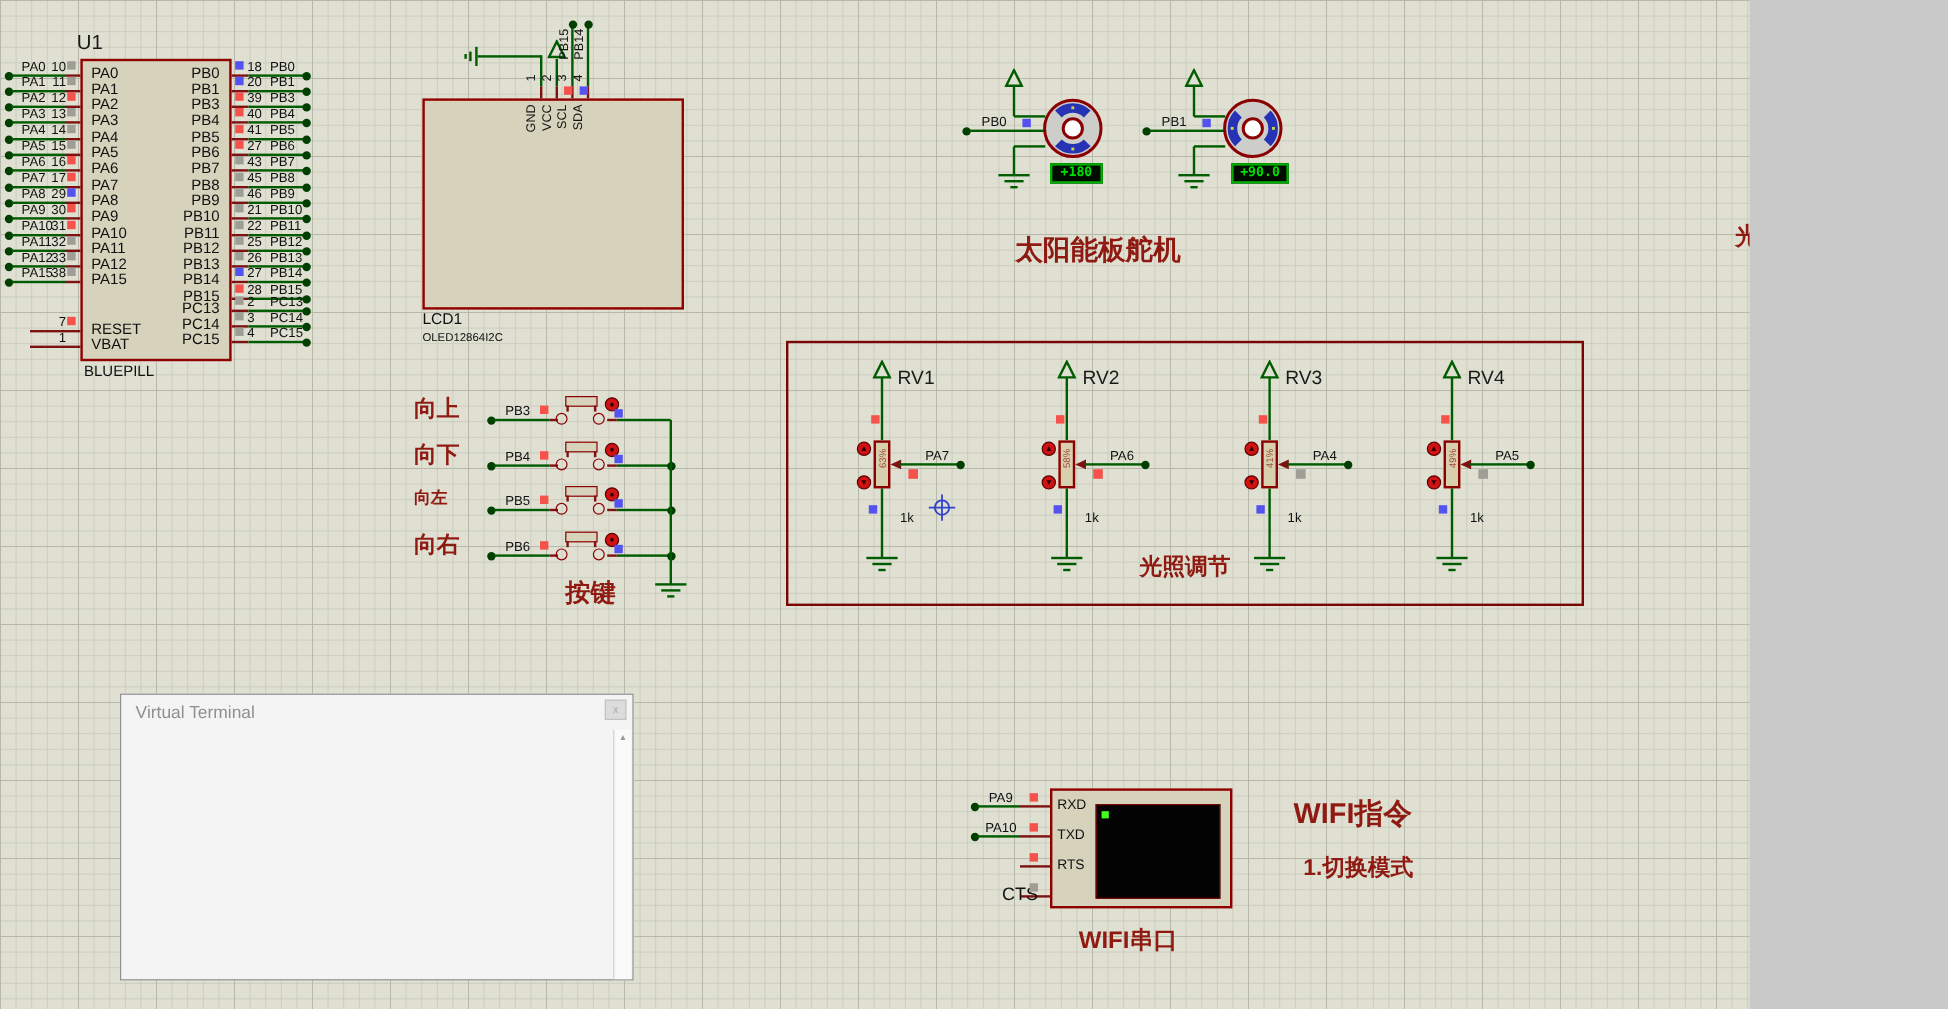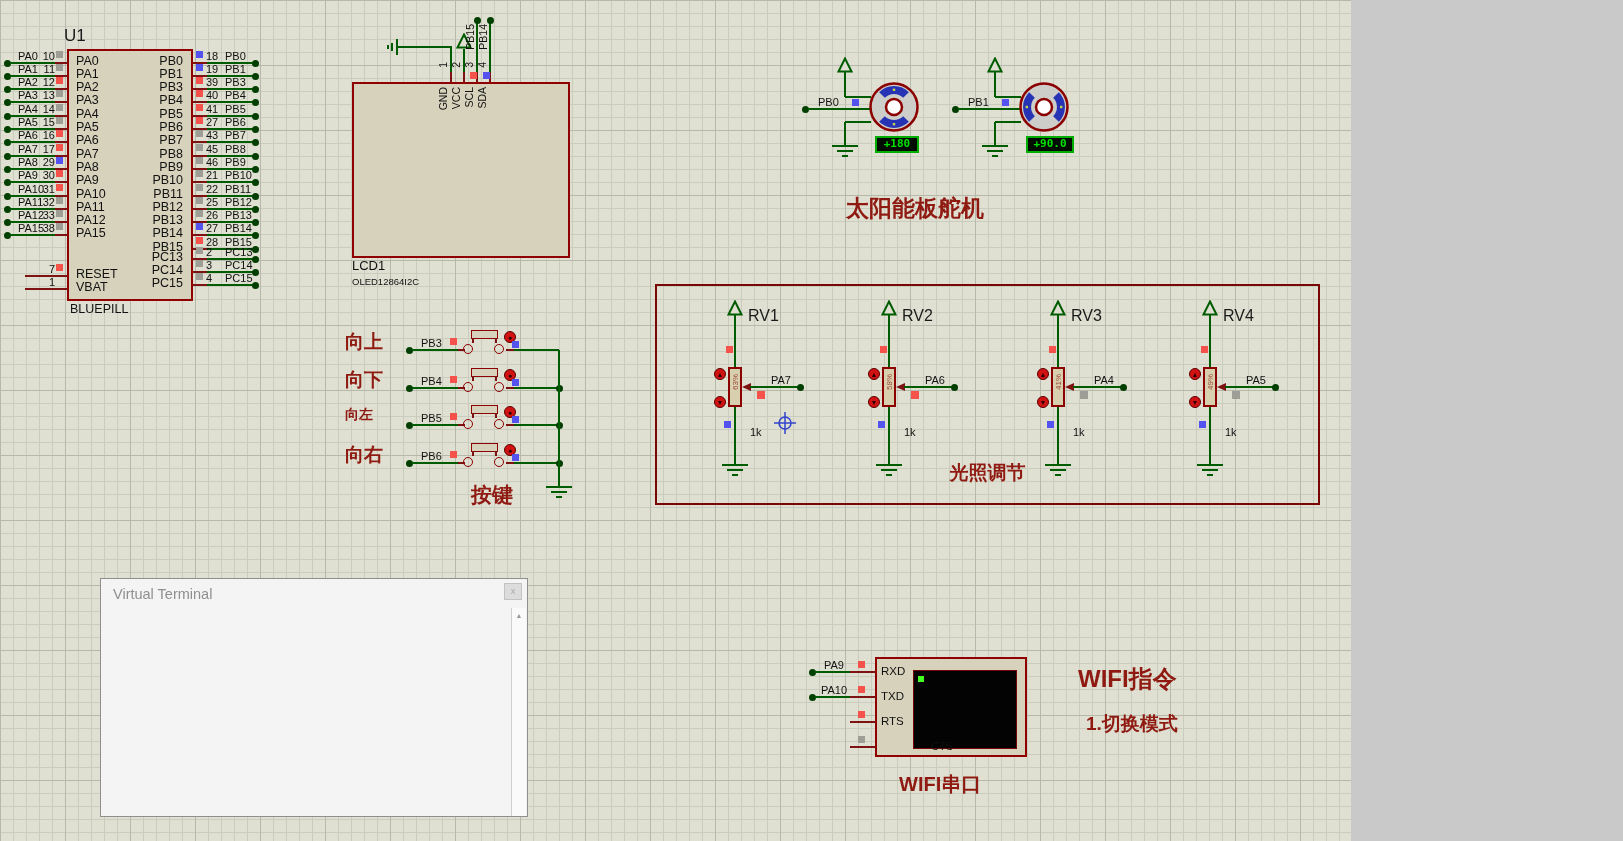--- a/index.html
+++ b/index.html
@@ -1,17 +1,17 @@
 <!DOCTYPE html>
 <html><head>
 <meta charset="utf-8">
 <style>
   html,body{margin:0;padding:0;background:#c9c9c9;}
   #canvas{
-    position:relative;width:1351px;height:841px;overflow:hidden;
+    position:relative;width:1458px;height:841px;overflow:hidden;
     background-color:#dfe0d2;
     background-image:
       linear-gradient(to right,#b6b8aa 1px,transparent 1px),
       linear-gradient(to bottom,#b6b8aa 1px,transparent 1px),
       linear-gradient(to right,#cacdbe 1px,transparent 1px),
       linear-gradient(to bottom,#cacdbe 1px,transparent 1px);
     background-size:65px 65px,65px 65px,13px 13px,13px 13px;
     font-family:"Liberation Sans",sans-serif;
     text-decoration:underline;
   }
@@ -189,21 +189,21 @@
       <div class="ab" style="left:207px;top:62px;width:48px;height:2px;background:#005c00"></div>
       <div class="ab dotc" style="left:251.5px;top:59.5px"></div>
       <div class="ab" style="left:196px;top:51px;width:7px;height:7px;background:#5553ef"></div>
       <div class="ab net" style="left:206px;top:50px;">18</div>
       <div class="ab net" style="left:225px;top:50px;">PB0</div>
       <div class="ab pname" style="left:131px;top:55px;width:52px;text-align:right;">PB0</div>
       <div class="ab" style="left:193px;top:75px;width:14px;height:2px;background:#7e1212"></div>
       <div class="ab" style="left:207px;top:75px;width:48px;height:2px;background:#005c00"></div>
       <div class="ab dotc" style="left:251.5px;top:72.5px"></div>
       <div class="ab" style="left:196px;top:64px;width:7px;height:7px;background:#5553ef"></div>
-      <div class="ab net" style="left:206px;top:63px;">19</div>
+      <div class="ab net" style="left:206px;top:63px;">20</div>
       <div class="ab net" style="left:225px;top:63px;">PB1</div>
       <div class="ab pname" style="left:131px;top:68px;width:52px;text-align:right;">PB1</div>
       <div class="ab" style="left:193px;top:88px;width:14px;height:2px;background:#7e1212"></div>
       <div class="ab" style="left:207px;top:88px;width:48px;height:2px;background:#005c00"></div>
       <div class="ab dotc" style="left:251.5px;top:85.5px"></div>
       <div class="ab" style="left:196px;top:77px;width:7px;height:7px;background:#f4524a"></div>
       <div class="ab net" style="left:206px;top:76px;">39</div>
       <div class="ab net" style="left:225px;top:76px;">PB3</div>
       <div class="ab pname" style="left:131px;top:81px;width:52px;text-align:right;">PB3</div>
       <div class="ab" style="left:193px;top:101px;width:14px;height:2px;background:#7e1212"></div>
@@ -567,21 +567,21 @@
       <div class="ab" style="left:546px;top:486px;width:26px;height:2px;background:#005c00"></div>
       <div class="ab" style="left:551px;top:491px;width:16px;height:2px;background:#005c00"></div>
       <div class="ab" style="left:556px;top:496px;width:6px;height:2px;background:#005c00"></div>
       <div class="ab" style="left:850px;top:671px;width:25px;height:2px;background:#7e1212"></div>
       <div class="ab net" style="left:881px;top:665px;font-size:11.5px;">RXD</div>
       <div class="ab" style="left:850px;top:696px;width:25px;height:2px;background:#7e1212"></div>
       <div class="ab net" style="left:881px;top:690px;font-size:11.5px;">TXD</div>
       <div class="ab" style="left:850px;top:721px;width:25px;height:2px;background:#7e1212"></div>
       <div class="ab net" style="left:881px;top:715px;font-size:11.5px;">RTS</div>
       <div class="ab" style="left:850px;top:746px;width:25px;height:2px;background:#7e1212"></div>
-      <div class="ab net" style="left:931px;top:740px;font-size:11px;">CTS</div>
+      <div class="ab net" style="left:835px;top:740px;font-size:15px;">CTS</div>
       <div class="ab dotc" style="left:808.5px;top:668.5px"></div>
       <div class="ab" style="left:815px;top:671px;width:35px;height:2px;background:#005c00"></div>
       <div class="ab net" style="left:824px;top:659px;">PA9</div>
       <div class="ab" style="left:858px;top:661px;width:7px;height:7px;background:#f4524a"></div>
       <div class="ab dotc" style="left:808.5px;top:693.5px"></div>
       <div class="ab" style="left:815px;top:696px;width:35px;height:2px;background:#005c00"></div>
       <div class="ab net" style="left:821px;top:684px;">PA10</div>
       <div class="ab" style="left:858px;top:686px;width:7px;height:7px;background:#f4524a"></div>
       <div class="ab" style="left:858px;top:711px;width:7px;height:7px;background:#f4524a"></div>
       <div class="ab" style="left:858px;top:736px;width:7px;height:7px;background:#9e9e96"></div>

